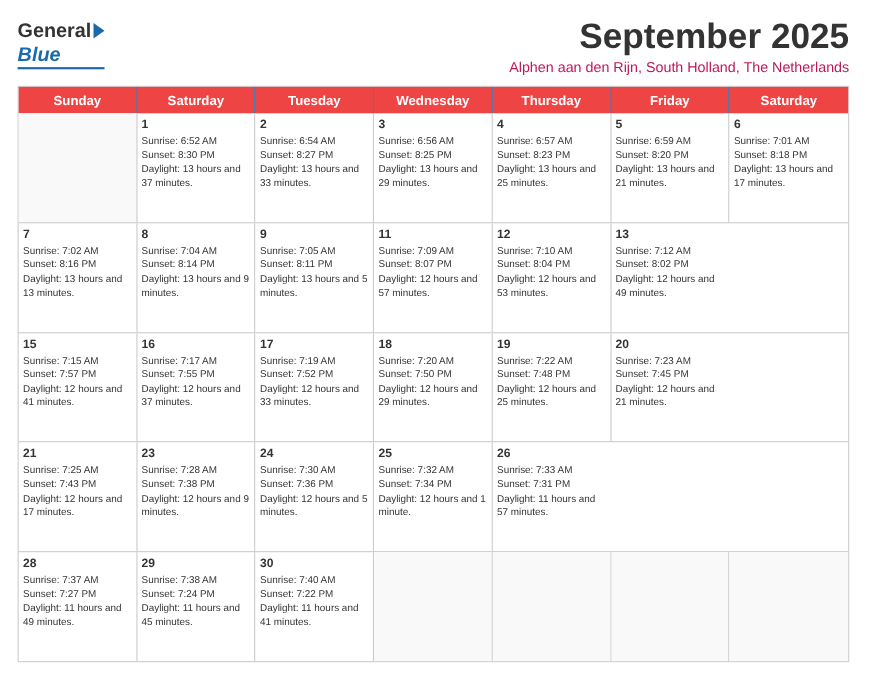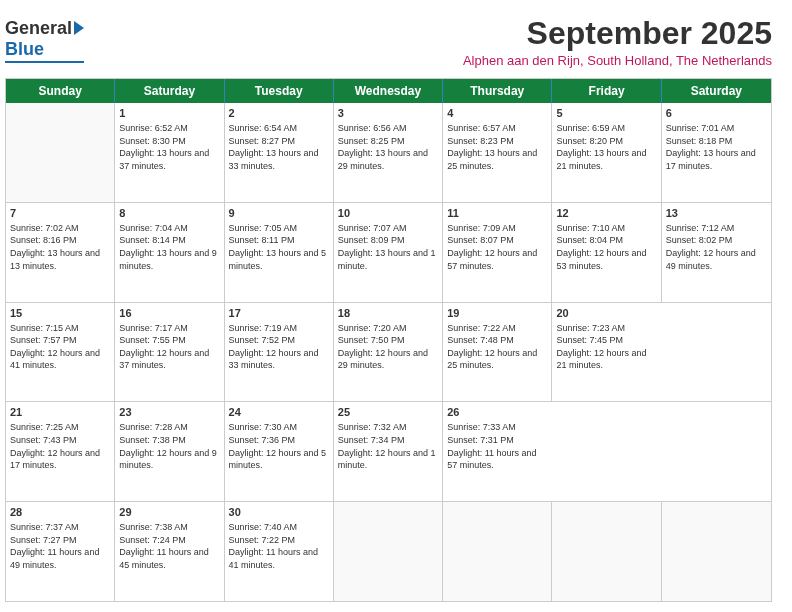--- a/index.html
+++ b/index.html
@@ -6,21 +6,21 @@
     body {
       font-family: Arial, sans-serif;
       background: #fff;
       width: 792px;
       height: 612px;
       overflow: hidden;
     }
     .page {
       width: 792px;
       height: 612px;
-      padding: 16px 20px 10px 5px;
+      padding: 16px 20px 10px 16px;
       display: flex;
       flex-direction: column;
     }
     .header {
       display: flex;
       align-items: flex-start;
       justify-content: space-between;
       margin-bottom: 4px;
     }
     .logo {
@@ -44,20 +44,21 @@
       border-left: 10px solid #1a6aab;
       border-top: 7px solid transparent;
       border-bottom: 7px solid transparent;
       margin-left: 2px;
       margin-top: -2px;
     }
     .logo-blue {
       font-size: 18px;
       font-weight: bold;
       color: #1a6aab;
+      font-style: italic;
     }
     .logo-line {
       height: 2px;
       background: #1a6aab;
       width: 100%;
       margin-top: 1px;
     }
     .title-section {
       text-align: right;
     }
@@ -75,21 +76,21 @@
     .calendar {
       flex: 1;
       display: flex;
       flex-direction: column;
       border: 1px solid #ccc;
       margin-top: 6px;
     }
     .cal-header {
       display: grid;
       grid-template-columns: repeat(7, 1fr);
-      background: #15803d;
+      background: #ef4444;
     }
     .cal-header-cell {
       color: #fff;
       font-size: 12px;
       font-weight: bold;
       text-align: center;
       padding: 5px 2px;
       border-right: 1px solid #3a7fbd;
     }
     .cal-header-cell:last-child { border-right: none; }
@@ -192,24 +193,20 @@
           </div>
           <div class="cal-cell">
             <span class="day-number">8</span>
             <div class="cell-info">Sunrise: 7:04 AM<br>Sunset: 8:14 PM<br>Daylight: 13 hours and 9 minutes.</div>
           </div>
           <div class="cal-cell">
             <span class="day-number">9</span>
             <div class="cell-info">Sunrise: 7:05 AM<br>Sunset: 8:11 PM<br>Daylight: 13 hours and 5 minutes.</div>
           </div>
           <div class="cal-cell">
-            <span class="day-number">10</span>
-            <div class="cell-info">Sunrise: 7:07 AM<br>Sunset: 8:09 PM<br>Daylight: 13 hours and 1 minute.</div>
-          </div>
-          <div class="cal-cell">
             <span class="day-number">11</span>
             <div class="cell-info">Sunrise: 7:09 AM<br>Sunset: 8:07 PM<br>Daylight: 12 hours and 57 minutes.</div>
           </div>
           <div class="cal-cell">
             <span class="day-number">12</span>
             <div class="cell-info">Sunrise: 7:10 AM<br>Sunset: 8:04 PM<br>Daylight: 12 hours and 53 minutes.</div>
           </div>
           <div class="cal-cell">
             <span class="day-number">13</span>
             <div class="cell-info">Sunrise: 7:12 AM<br>Sunset: 8:02 PM<br>Daylight: 12 hours and 49 minutes.</div>

